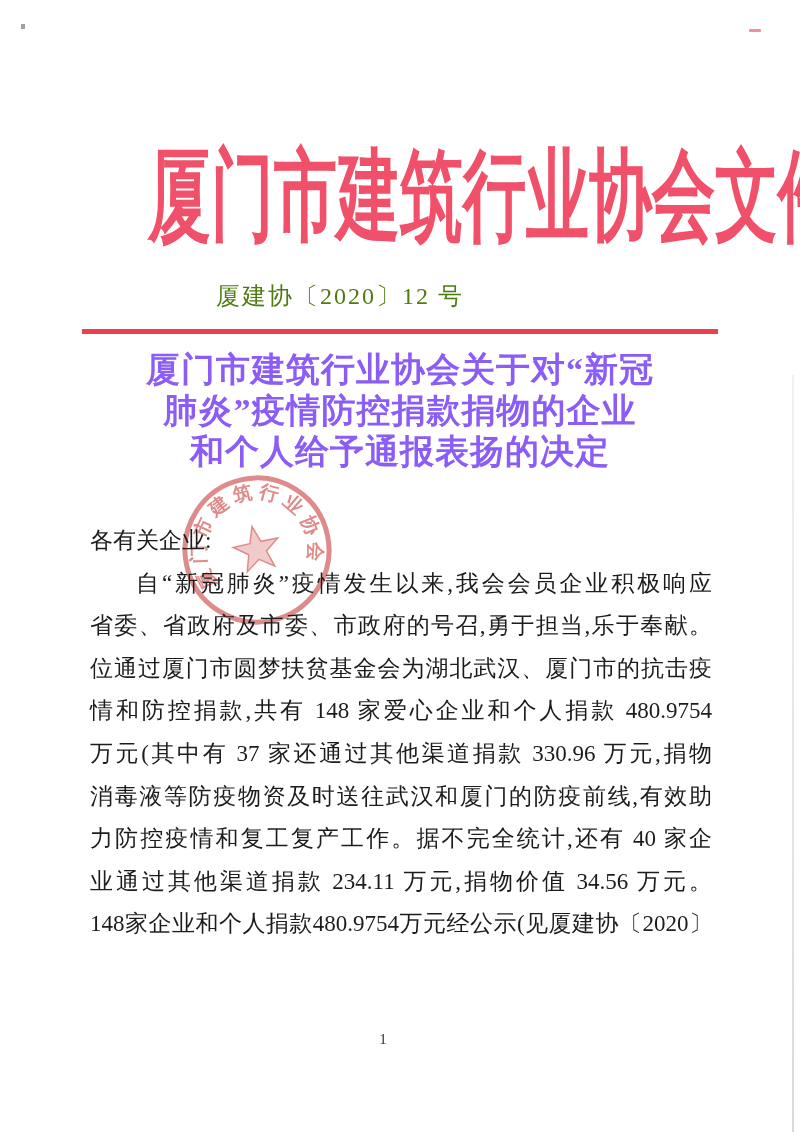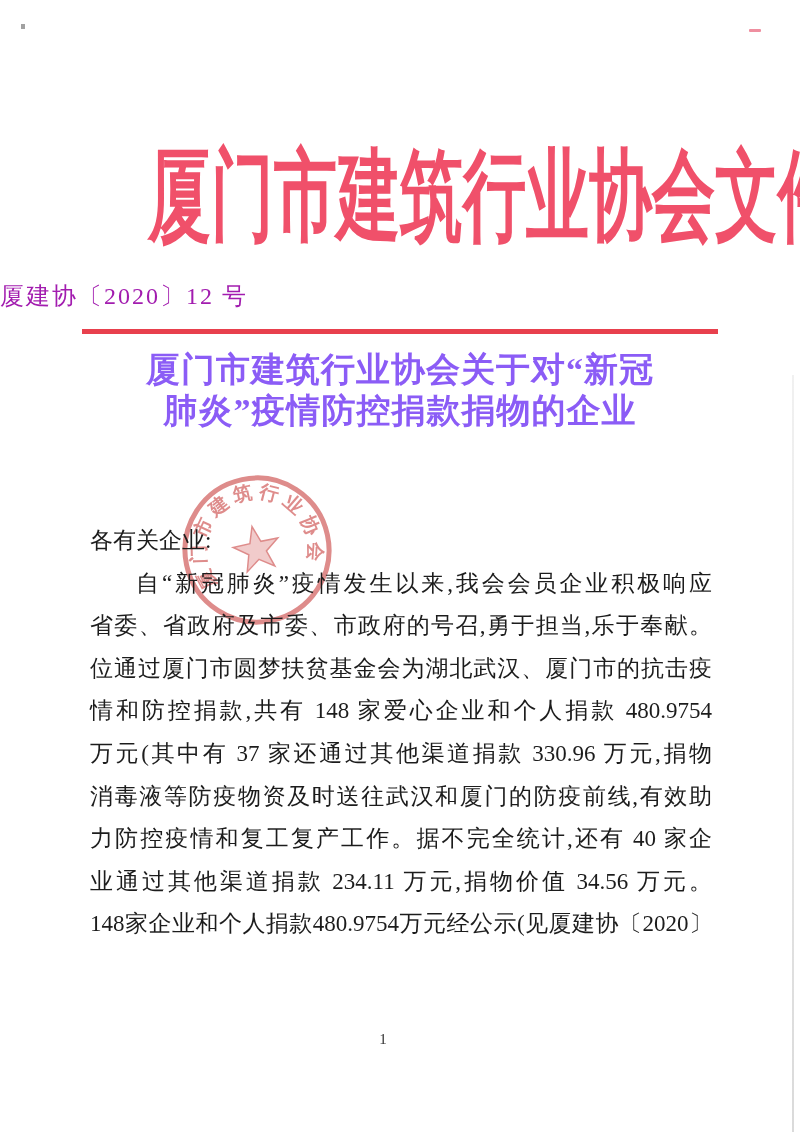--- a/index.html
+++ b/index.html
@@ -17,22 +17,22 @@
     position:absolute; top:146px; left:0; width:800px;
     text-align:center; white-space:nowrap;
     font-size:100px; font-weight:bold; line-height:1.02;
     color:#f0506a;
     transform:scaleX(0.63);
     transform-origin:50% 50%;
   }
   
   .doc-number {
     position:absolute; top:280px; left:0; width:680px;
-    text-align:left;
-    font-size:24px; letter-spacing:2px; color:#a21caf;
+    text-align:center;
+    font-size:24px; letter-spacing:2px; color:#4d7c0f;
   }
   
   .red-rule {
     position:absolute; left:82px; top:329px;
     width:636px; height:5px;
     background:#e8404d;
   }
   
   .doc-title {
     position:absolute; top:349px; left:0; width:800px;
@@ -96,20 +96,21 @@
 
   <div class="header-title">厦门市建筑行业协会文件</div>
 
   <div class="doc-number">厦建协〔2020〕12 号</div>
 
   <div class="red-rule"></div>
 
   <div class="doc-title">
     <div>厦门市建筑行业协会关于对“新冠</div>
     <div>肺炎”疫情防控捐款捐物的企业</div>
+    <div>和个人给予通报表扬的决定</div>
   </div>
 
   <div class="stamp">
     <svg width="160" height="160" viewBox="0 0 160 160">
       <defs>
         <path id="sealArc" d="M 43.2 116.8 A 52 52 0 1 1 116.8 116.8" fill="none"></path>
       </defs>
       <circle cx="80" cy="80" r="72" fill="none" stroke="#c9403f" stroke-width="5"></circle>
       <polygon points="80,56 85.6,72.3 102.8,72.6 89,82.9 94.1,99.4 80,89.5 65.9,99.4 71,82.9 57.2,72.6 74.4,72.3" fill="rgba(201,64,63,0.45)" stroke="#c9403f" stroke-width="1.5"></polygon>
       <text font-size="19" fill="#c9403f" letter-spacing="5" font-family="Liberation Serif, DejaVu Serif, serif" font-weight="bold">

